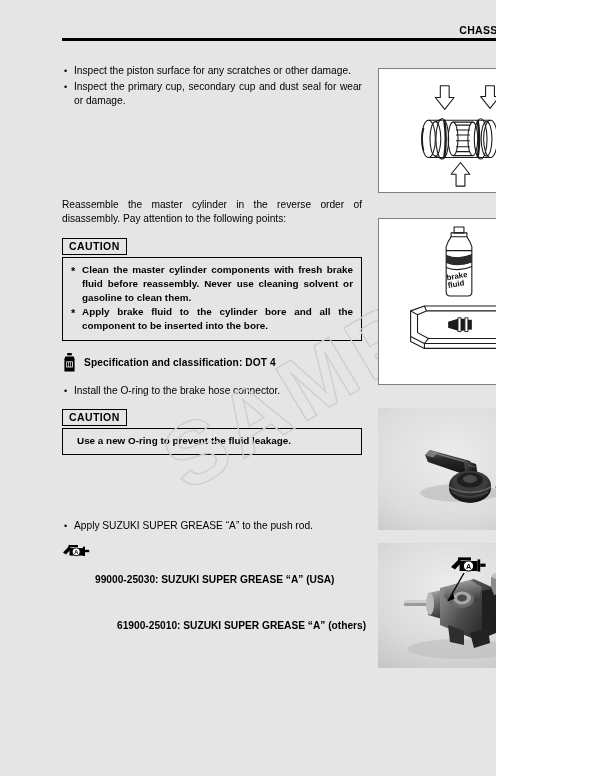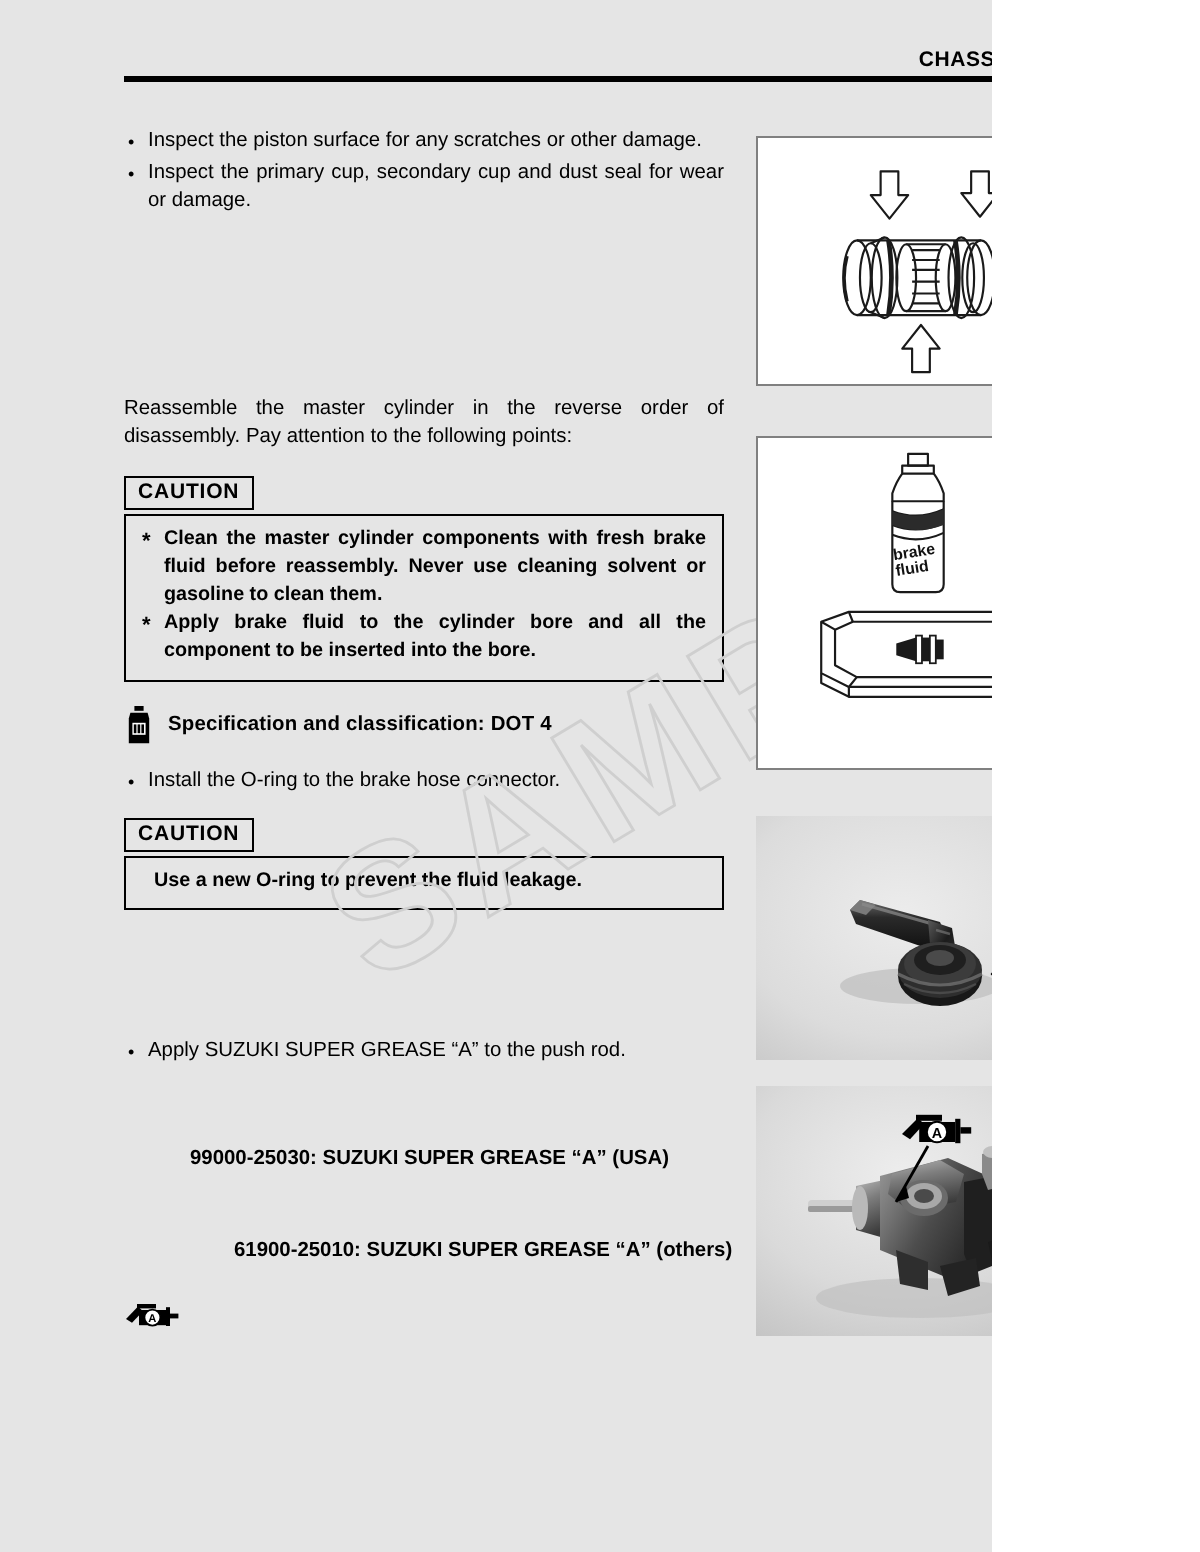--- a/index.html
+++ b/index.html
@@ -146,21 +146,21 @@
   .icon-fluid {
     flex: 0 0 auto;
     width: 15px;
     height: 19px;
     display: block;
   }
 
   
   .grease-block {
     display: flex;
-    align-items: flex-end;
+    align-items: flex-start;
     gap: 5px;
   }
   .icon-grease {
     flex: 0 0 auto;
     width: 28px;
     height: 15px;
     margin-top: 2px;
   }
   .grease-lines {
     font-size: 10.2px;

